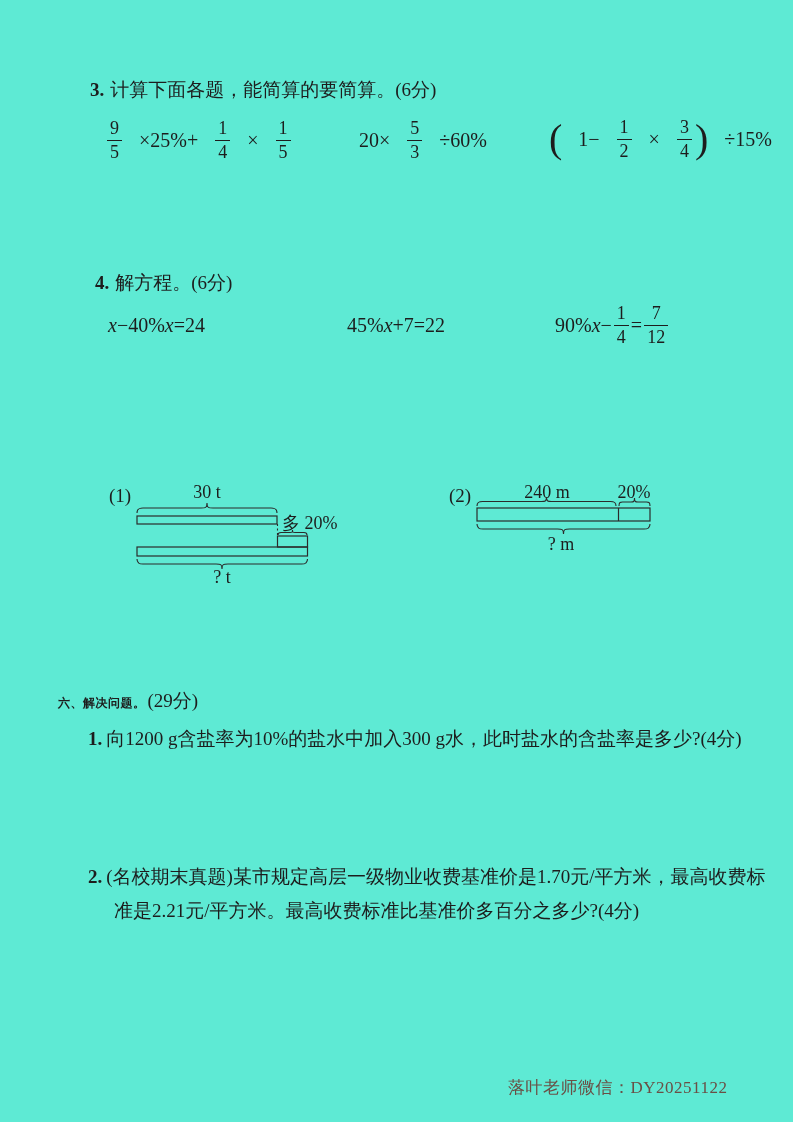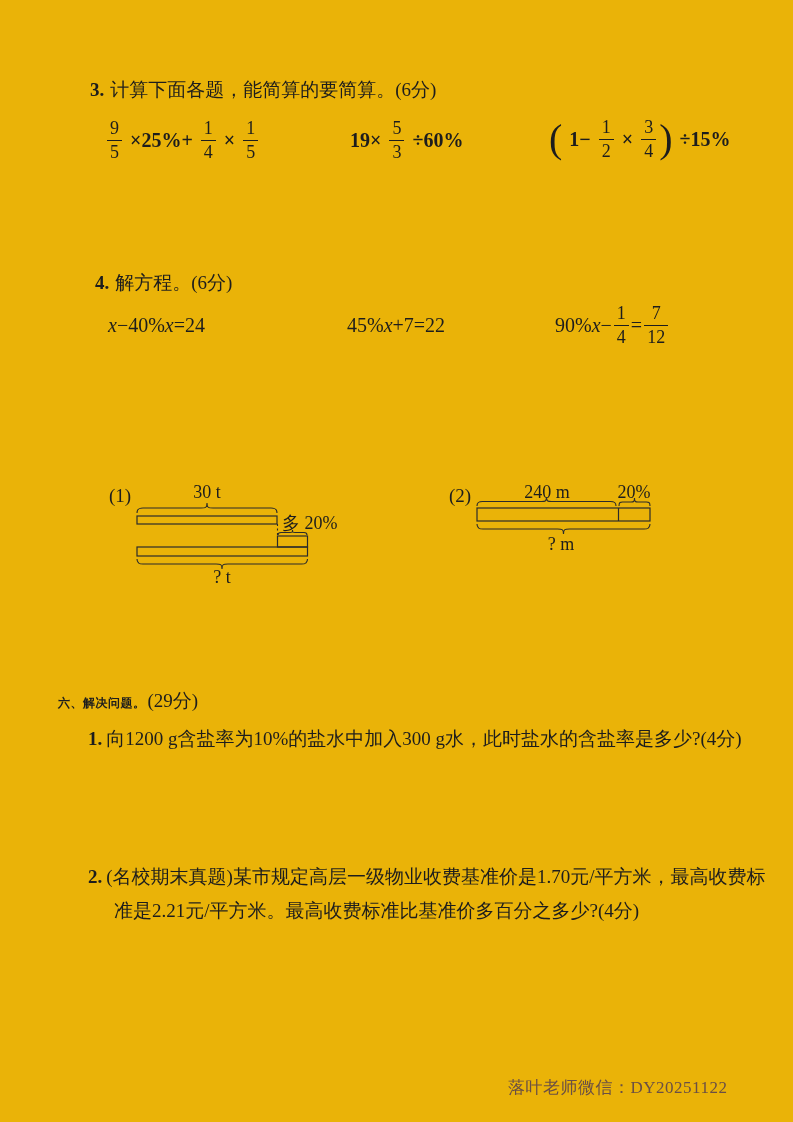--- a/index.html
+++ b/index.html
@@ -1,21 +1,21 @@
 <!DOCTYPE html>
 <html><head>
 <meta charset="utf-8">
 <style>
   html,body{margin:0;padding:0;}
   body{background:#e8e8e8;}
   .page{
     position:relative;
     width:793px;height:1122px;
     margin:0 auto;
-    background:#eab308;
+    background:#5eead4;
     font-family:"Liberation Serif",serif;
     color:#1d1d1d;
     overflow:hidden;
   }
   .stitle{
     position:absolute;
     font-size:19px;
     white-space:nowrap;
   }
   .stitle .snum{font-weight:bold;}
@@ -27,21 +27,21 @@
     letter-spacing:0.5px;
   }
   .s6 .pts{font-size:19px;margin-left:2px;font-family:Liberation Serif, serif;}
   .expr{
     position:absolute;
     display:flex;
     align-items:center;
     font-size:20px;
     white-space:nowrap;
   }
-  .tok{margin:0 6px;font-weight:bold;}
+  .tok{margin:0 15px;}
   .frac{
     display:inline-block;
     text-align:center;
     font-size:18px;
     line-height:1.05;
     margin:0 2px;
   }
   .fnum{display:block;padding:0 3px 2px;border-bottom:1.4px solid #1d1d1d;}
   .fden{display:block;padding:2px 3px 0;}
   .bp{font-size:40px;font-weight:400;line-height:1;margin:0 1px;}
@@ -96,21 +96,21 @@
         <span class="fden">4</span>
       </span>
     <span class="tok">×</span>
     <span class="frac">
         <span class="fnum">1</span>
         <span class="fden">5</span>
       </span>
   </div>
 
   <div class="expr" style="left:344px;top:114px;height:52px">
-    <span class="tok">19×</span>
+    <span class="tok">20×</span>
     <span class="frac">
         <span class="fnum">5</span>
         <span class="fden">3</span>
       </span>
     <span class="tok">÷60%</span>
   </div>
 
   <div class="expr" style="left:548px;top:111px;height:56px">
     <span class="bp">(</span>
     <span class="tok">1−</span>

